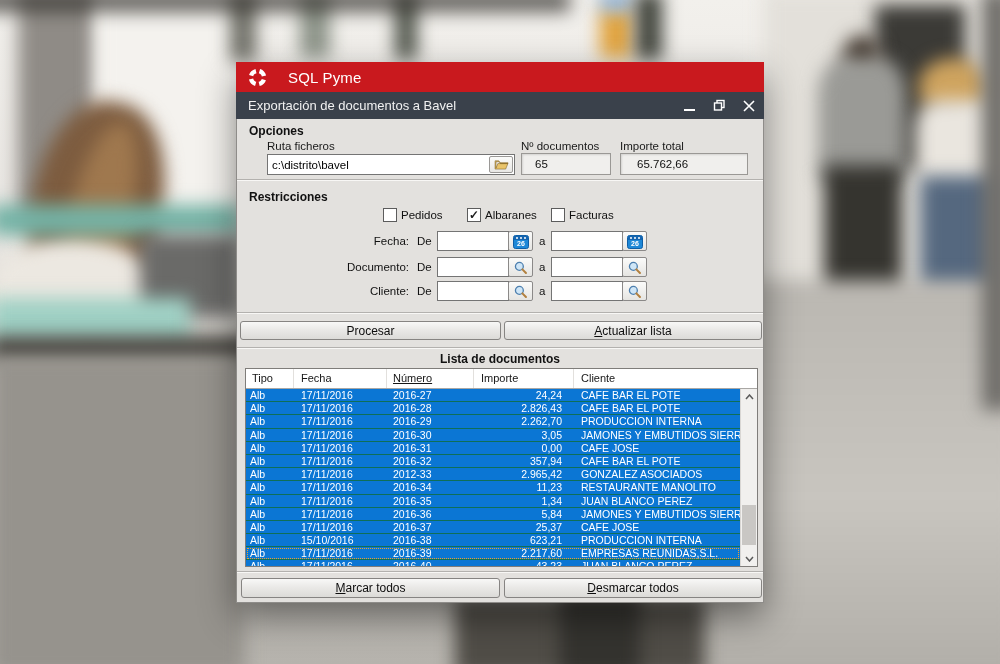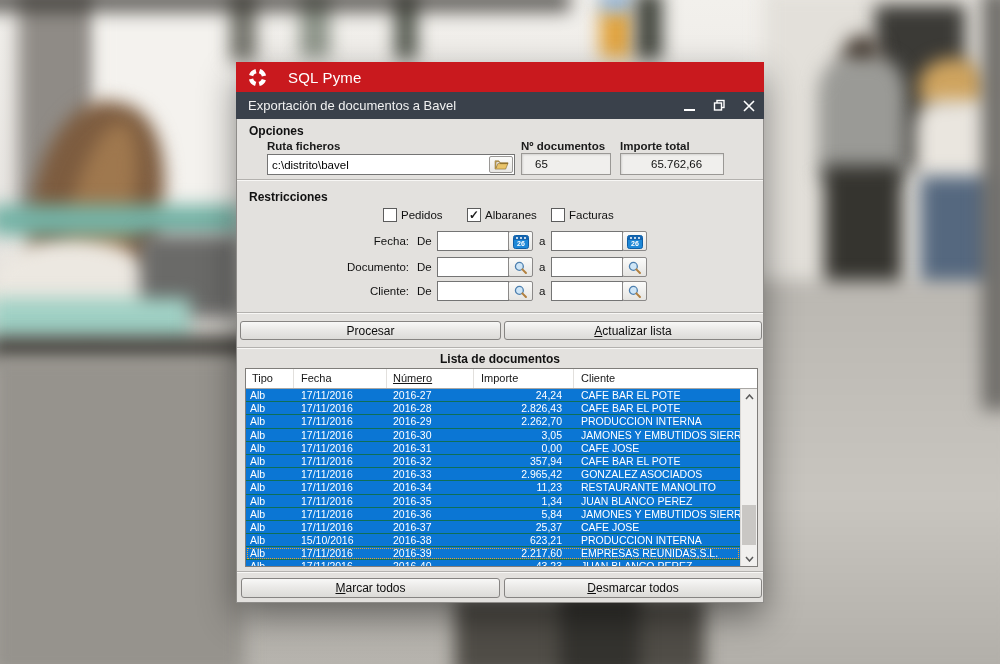--- a/index.html
+++ b/index.html
@@ -11,21 +11,21 @@
   
   .dialog{position:absolute;left:236px;top:62px;width:528px;height:541px;
     box-shadow:0 14px 34px rgba(0,0,0,.45);font-size:11.5px;color:#111;}
   .redbar{height:30px;background:var(--c-red,#c9191e);display:flex;align-items:center;gap:21px;padding:0 12px;box-sizing:border-box;}
   .redbar .ttl{color:#fff;font-size:15px;letter-spacing:.2px;}
   .darkbar{height:27px;background:var(--c-dark,#3a414b);display:flex;align-items:center;padding:0 0 0 12px;box-sizing:border-box;}
   .darkbar .ttl{color:#f1f1f1;font-size:13px;flex:1;}
   .wbtn{width:30px;height:27px;display:flex;align-items:center;justify-content:center;cursor:default;}
   .body{position:relative;height:484px;background:#e3e1de;border:1px solid #8e8c89;border-top:none;box-sizing:border-box;}
   .sec-label{position:absolute;left:12px;font-weight:bold;font-size:12px;}
-  .flabel{position:absolute;font-size:11.5px;color:#1a1a1a;font-weight:bold;}
+  .flabel{position:absolute;font-size:11.5px;color:#1a1a1a;}
   .groove{position:absolute;left:0;right:0;height:0;border-top:1px solid #b3b1ae;border-bottom:1px solid #f8f7f5;}
   
   .tinput{border:1px solid #747474;background:#fff;height:20px;box-sizing:border-box;font:11.5px "Liberation Sans",sans-serif;padding:0 4px;}
   .ro-field{background:#f0efed;border:1px solid #9a9895;box-shadow:inset 1px 1px 2px rgba(0,0,0,.12);height:22px;box-sizing:border-box;display:flex;align-items:center;font-size:11.5px;}
   .btn{background:linear-gradient(#f8f8f7,#eae9e7 45%,#dcdbd8);border:1px solid #868482;border-radius:3px;display:flex;align-items:center;justify-content:center;font-size:12px;color:#0d0d0d;box-sizing:border-box;cursor:default;}
   .iconbtn{width:25px;height:20px;margin-left:-1px;background:linear-gradient(#fbfbfa,#e6e5e2);border:1px solid #8b8988;border-radius:2px;display:flex;align-items:center;justify-content:center;box-sizing:border-box;}
   
   .frow{position:absolute;left:0;display:flex;align-items:center;height:22px;}
   .frow .lab{width:172px;text-align:right;padding-right:8px;}
   .frow .de{width:20px;}
@@ -123,21 +123,21 @@
       <input class="tinput" style="width: 248px; height: 21px;" value="c:\distrito\bavel">
       <div style="position:absolute;right:2px;top:2px;width:24px;height:17px;background:linear-gradient(#fbfbfa,#e8e7e4);border:1px solid #9a9896;border-radius:2px;display:flex;align-items:center;justify-content:center;box-sizing:border-box;">
         <svg width="15" height="11" viewBox="0 0 16 12">
           <path d="M1 2h4l1.5 2H15v1H6.8L5.5 3H2v7l2-5h11l-2.5 6H1z" fill="#e9c46a" stroke="#7a5b1e" stroke-width="0.6"></path>
         </svg>
       </div>
     </div>
     <div class="flabel" style="left:284px;top:21px;">Nº documentos</div>
     <div class="ro-field" style="position:absolute;left:284px;top:34px;width:90px;padding-left:13px;">65</div>
     <div class="flabel" style="left:383px;top:21px;">Importe total</div>
-    <div class="ro-field" style="position:absolute;left:383px;top:34px;width:104px;padding-left:30px;text-align:right;">65.762,66</div>
+    <div class="ro-field" style="position:absolute;left:383px;top:34px;width:128px;padding-left:16px;text-align:right;">65.762,66</div>
 
     <div class="groove" style="top:60px;"></div>
 
     <div class="sec-label" style="top:71px;">Restricciones</div>
     <div class="cbrow">
         <div class="cb" style="left: 146px;">
           <span class="box"></span>
           <span>Pedidos</span>
         </div>
         <div class="cb" style="left: 230px;">
@@ -271,21 +271,21 @@
           <div class="trow">
             <div class="td c0">Alb</div>
             <div class="td c1">17/11/2016</div>
             <div class="td c2">2016-32</div>
             <div class="td c3">357,94</div>
             <div class="td c4">CAFE BAR EL POTE</div>
           </div>
           <div class="trow">
             <div class="td c0">Alb</div>
             <div class="td c1">17/11/2016</div>
-            <div class="td c2">2016-33</div>
+            <div class="td c2">2012-33</div>
             <div class="td c3">2.965,42</div>
             <div class="td c4">GONZALEZ ASOCIADOS</div>
           </div>
           <div class="trow">
             <div class="td c0">Alb</div>
             <div class="td c1">17/11/2016</div>
             <div class="td c2">2016-34</div>
             <div class="td c3">11,23</div>
             <div class="td c4">RESTAURANTE MANOLITO</div>
           </div>

